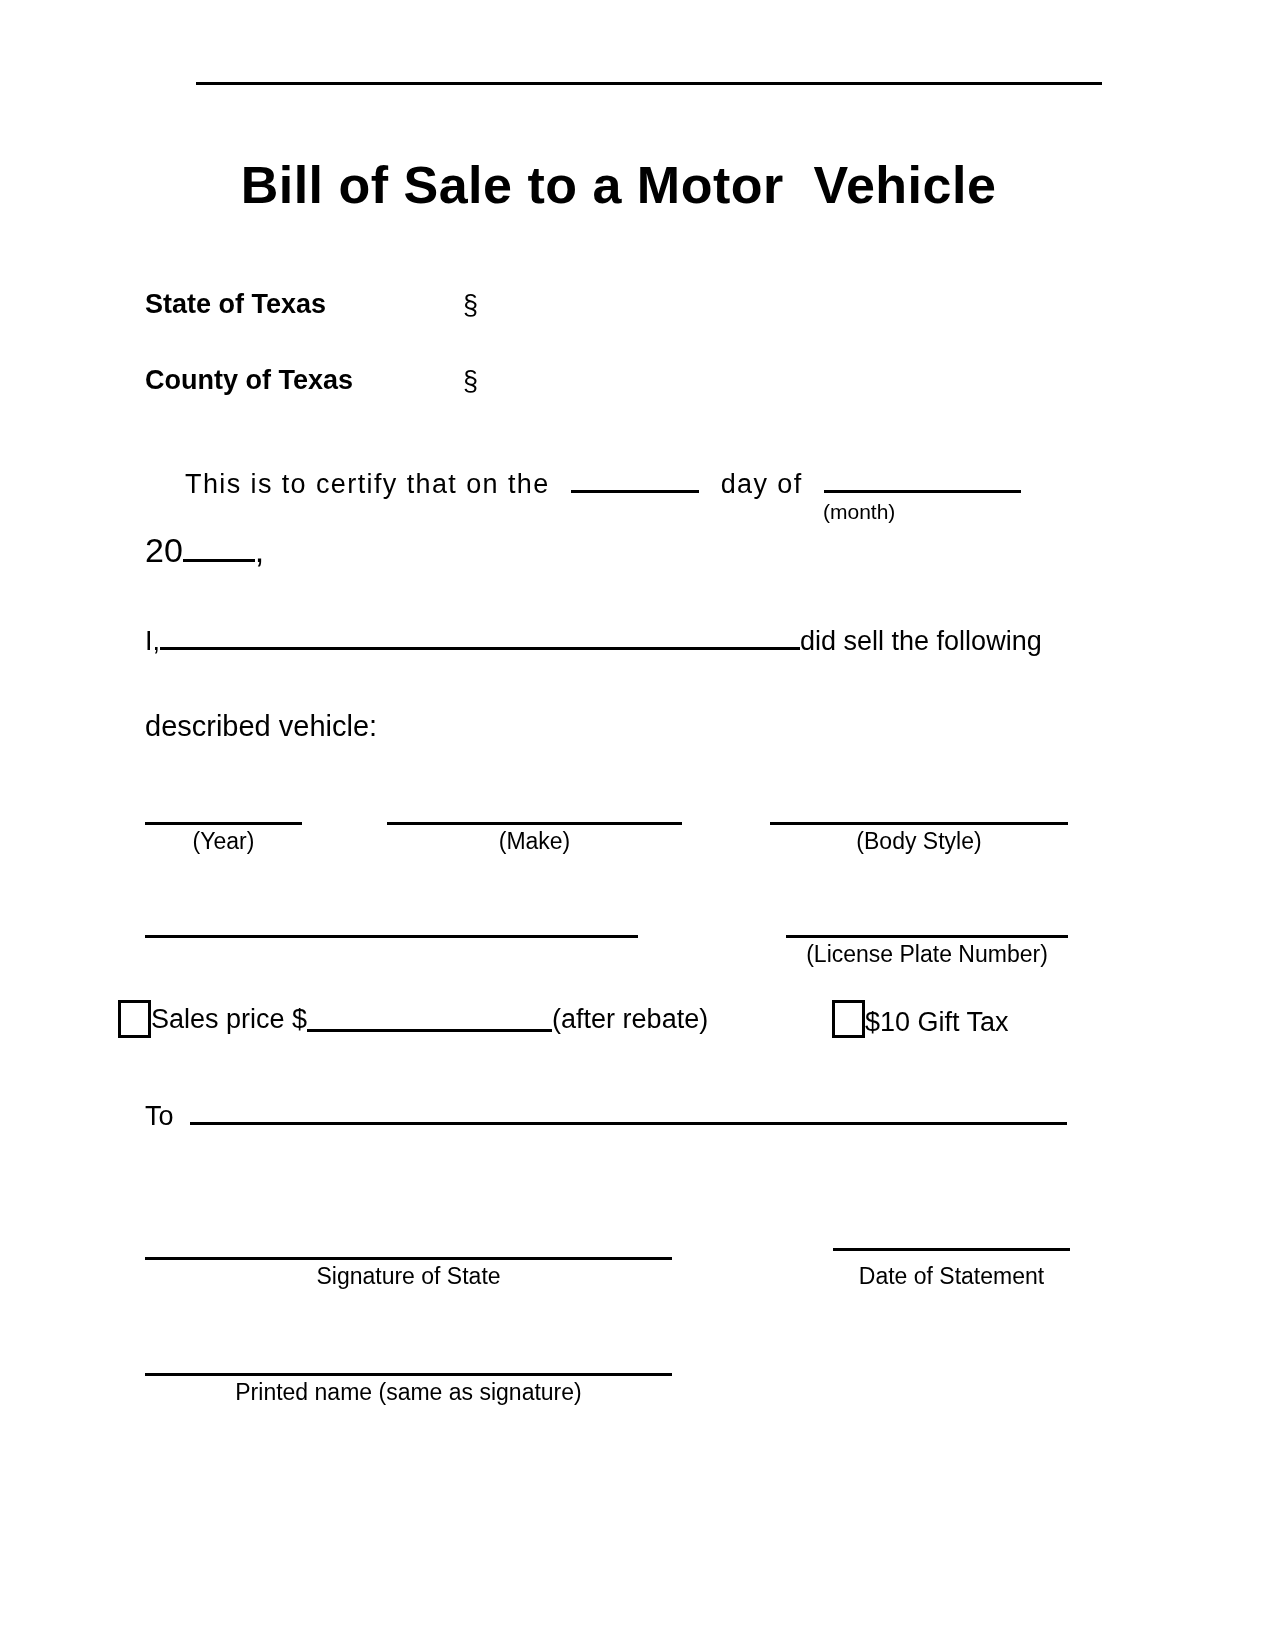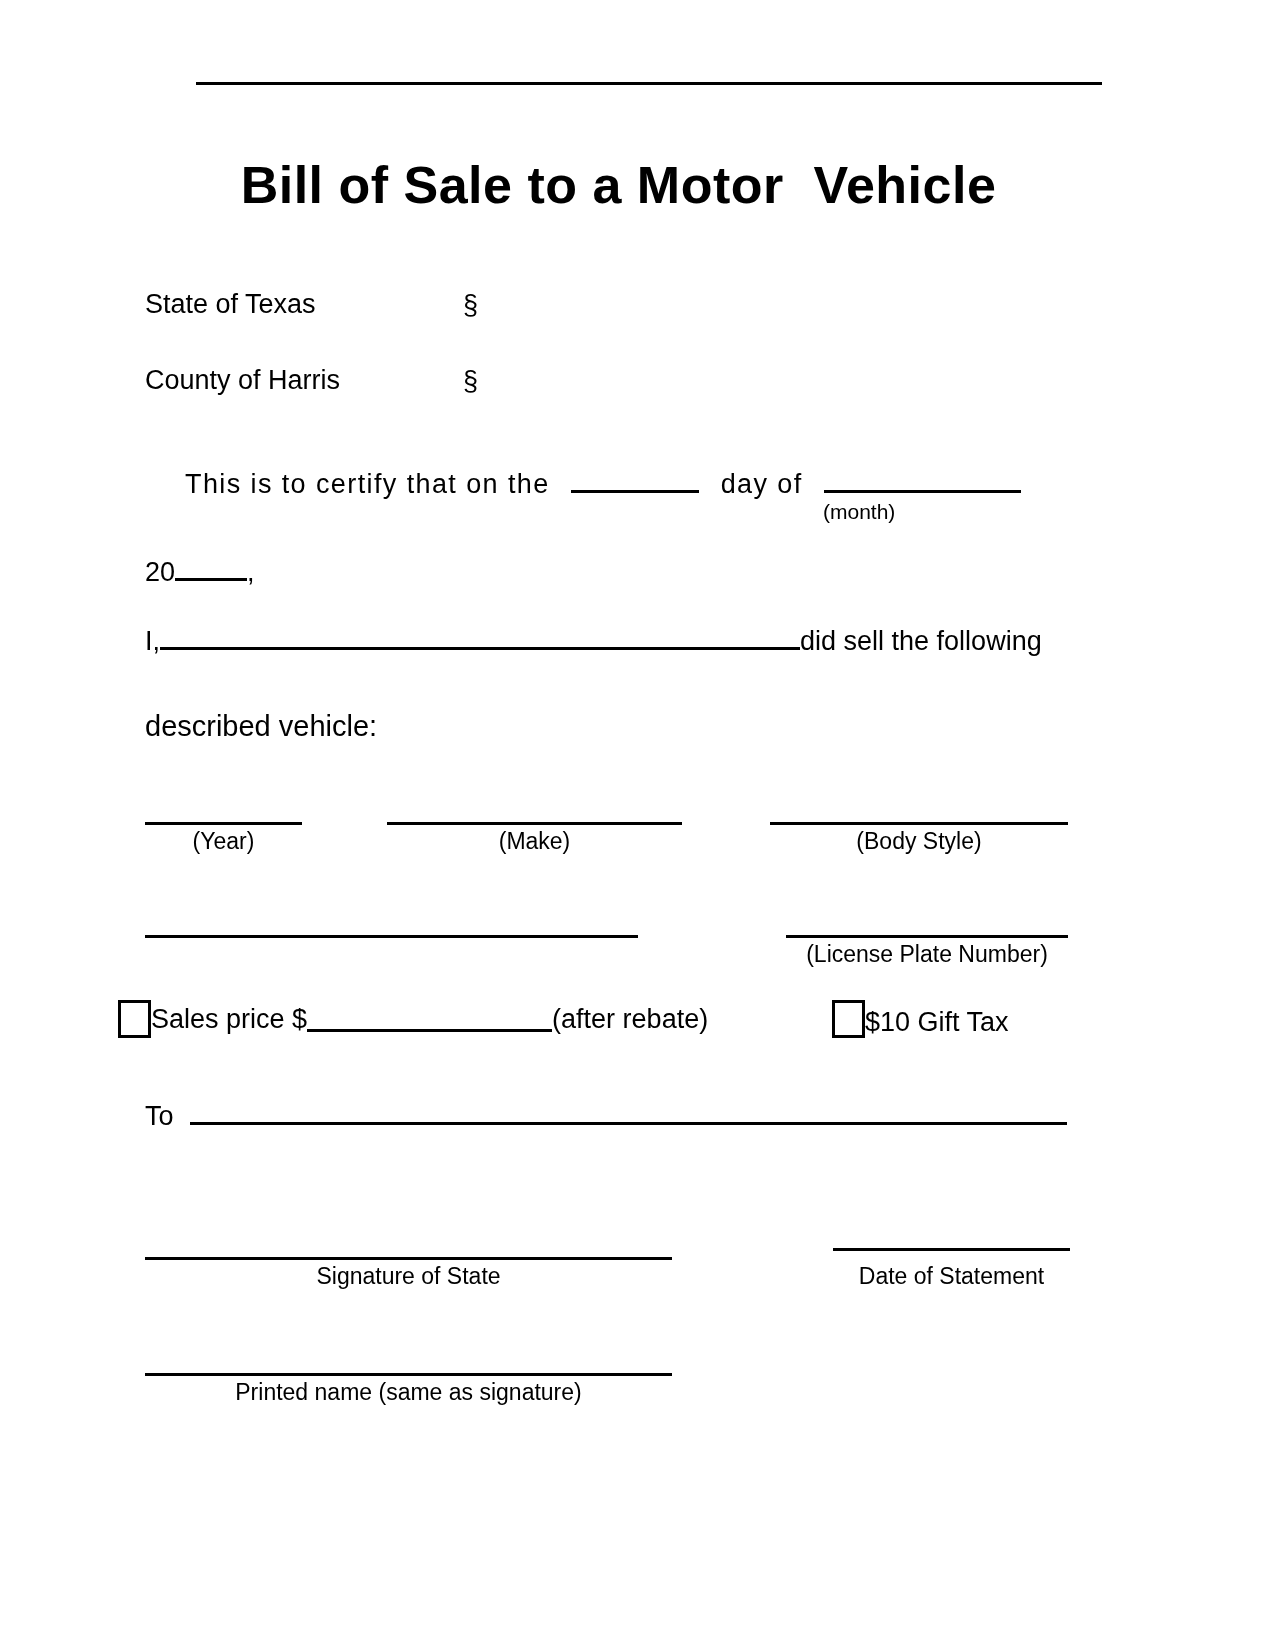--- a/index.html
+++ b/index.html
@@ -37,20 +37,21 @@
     letter-spacing: 0.5px;
     white-space: pre;
   }
   .body-text {
     font-size: 27px;
     line-height: 1.1;
   }
   .row {
     position: absolute;
     white-space: nowrap;
+    font-weight: bold;
   }
   .state-row { left: 145px; top: 290px; }
   .county-row { left: 145px; top: 366px; }
   .sect-pos {
     position: absolute;
     left: 463px;
     white-space: nowrap;
     font-size: 27px;
   }
   .certify-row {
@@ -71,22 +72,22 @@
   .blank-month { width: 197px; margin-left: 14px; }
   .month-caption {
     position: absolute;
     left: 823px;
     top: 500px;
     font-size: 21px;
   }
   .year-row {
     position: absolute;
     left: 145px;
-    top: 556px;
-    font-size: 27px;
+    top: 531px;
+    font-size: 34px;
     white-space: nowrap;
   }
   .blank-year {
     display: inline-block;
     width: 72px;
     border-bottom: 3px solid #000;
     height: 22px;
   }
   .seller-row {
     position: absolute;
@@ -192,21 +193,21 @@
   <div class="top-rule"></div>
 
   <div class="doc-title">Bill of Sale to a Motor  Vehicle</div>
 
   <div class="row state-row body-text">
     <span>State of Texas</span>
   </div>
   <div class="sect-pos" style="top:290px;">§</div>
 
   <div class="row county-row body-text">
-    <span>County of Harris</span>
+    <span>County of Texas</span>
   </div>
   <div class="sect-pos" style="top:366px;">§</div>
 
   <div class="certify-row">
     <span style="letter-spacing:1.4px;">This is to certify that on the</span>
     <span class="blank blank-day"></span>
     <span style="letter-spacing:1.4px;">day of</span>
     <span class="blank blank-month"></span>
   </div>
   <div class="month-caption">(month)</div>

